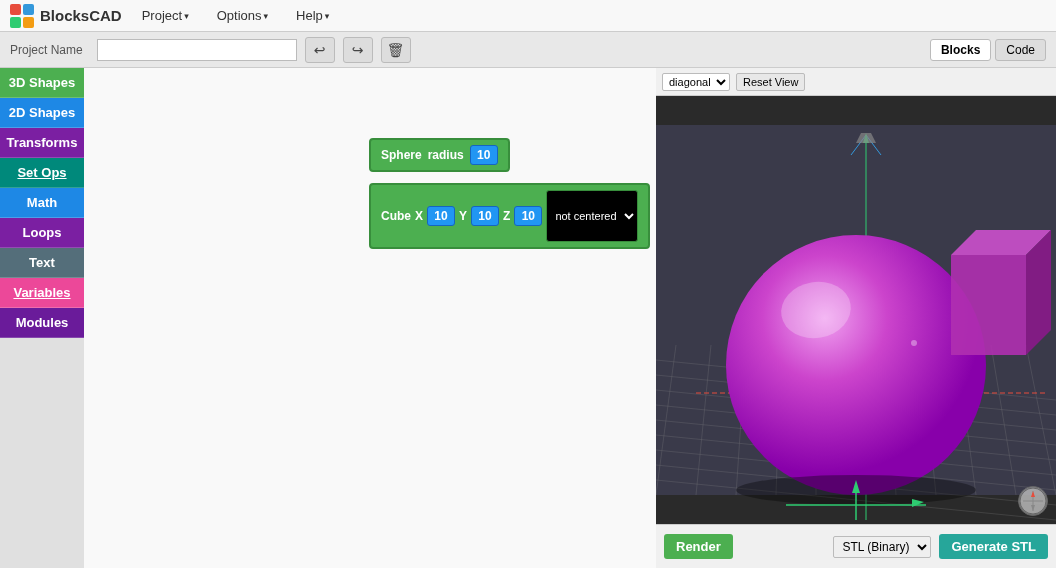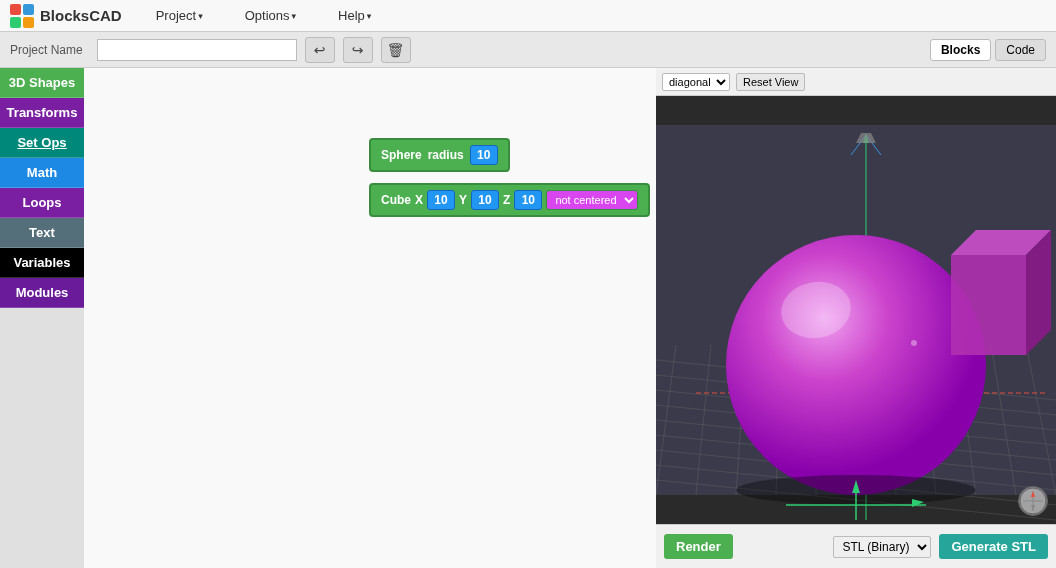--- a/index.html
+++ b/index.html
@@ -1,21 +1,21 @@
 <!DOCTYPE html>
 <html><head>
   <meta charset="utf-8">
   <style>
     * { margin: 0; padding: 0; box-sizing: border-box; }
     body { width: 1056px; height: 568px; overflow: hidden; font-family: Arial, sans-serif; font-size: 13px; background: #f0f0f0; }
 
     
     #menubar {
       display: flex; align-items: center; height: 32px; background: #f8f8f8;
-      border-bottom: 1px solid #ccc; padding: 0 8px; gap: 26px;
+      border-bottom: 1px solid #ccc; padding: 0 8px; gap: 12px;
     }
     #logo { display: flex; align-items: center; gap: 4px; font-weight: bold; font-size: 15px; color: #333; }
     #logo-icon { width: 28px; height: 28px; }
     .menu-item { cursor: pointer; padding: 4px 8px; font-size: 13px; color: #333; display: flex; align-items: center; gap: 2px; }
     .dropdown-arrow { font-size: 9px; }
 
     
     #toolbar {
       display: flex; align-items: center; height: 36px; background: #e8e8e8;
       border-bottom: 1px solid #ccc; padding: 0 10px; gap: 8px;
@@ -95,22 +95,22 @@
     }
     .block-label { color: #fff; font-size: 12px; }
 
     .block-cube {
       display: inline-flex; align-items: center; gap: 4px;
       background: #4CAF50; border-radius: 4px; padding: 5px 10px;
       color: #fff; font-size: 13px; font-weight: bold;
       border: 2px solid #388E3C;
     }
     .block-dropdown {
-      background: #d946ef; color: #fff; border: 1px solid #388E3C;
-      border-radius: 3px; padding: 2px 4px; font-size: 11px; cursor: pointer;
+      background: #000000; color: #fff; border: 1px solid #388E3C;
+      border-radius: 3px; padding: 18px 4px; font-size: 11px; cursor: pointer;
     }
 
     
     #scene-svg { width: 100%; height: 100%; }
 
     
     #compass {
       position: absolute; bottom: 8px; right: 8px; width: 30px; height: 30px;
       border: 1px solid #666; border-radius: 50%; background: rgba(200,200,200,0.5);
       display: flex; align-items: center; justify-content: center; font-size: 10px; color: #333;
@@ -155,36 +155,39 @@
     <div class="view-btn">Code</div>
   </div>
 </div>
 
 <div id="main">
 
   <div id="sidebar">
     <div class="sidebar-btn" style="background:#4CAF50;">
       <span>3D Shapes</span>
     </div>
+    <div class="sidebar-btn" style="background:#1E88E5;">
+      <span>2D Shapes</span>
+    </div>
     <div class="sidebar-btn" style="background:#7B1FA2;">
       <span>Transforms</span>
     </div>
     <div class="sidebar-btn" style="background:#00897B;text-decoration:underline;">
       <span>Set Ops</span>
     </div>
     <div class="sidebar-btn" style="background:#1E88E5;">
       <span>Math</span>
     </div>
     <div class="sidebar-btn" style="background:#7B1FA2;">
       <span>Loops</span>
     </div>
     <div class="sidebar-btn" style="background:#546E7A;">
       <span>Text</span>
     </div>
-    <div class="sidebar-btn" style="background:#000000;">
+    <div class="sidebar-btn" style="background:#ec4899;text-decoration:underline;">
       <span>Variables</span>
     </div>
     <div class="sidebar-btn" style="background:#6A1B9A;">
       <span>Modules</span>
     </div>
   </div>
 
   <div id="canvas-area">
 
     <div class="block-wrapper" style="left: 285px; top: 70px;">

